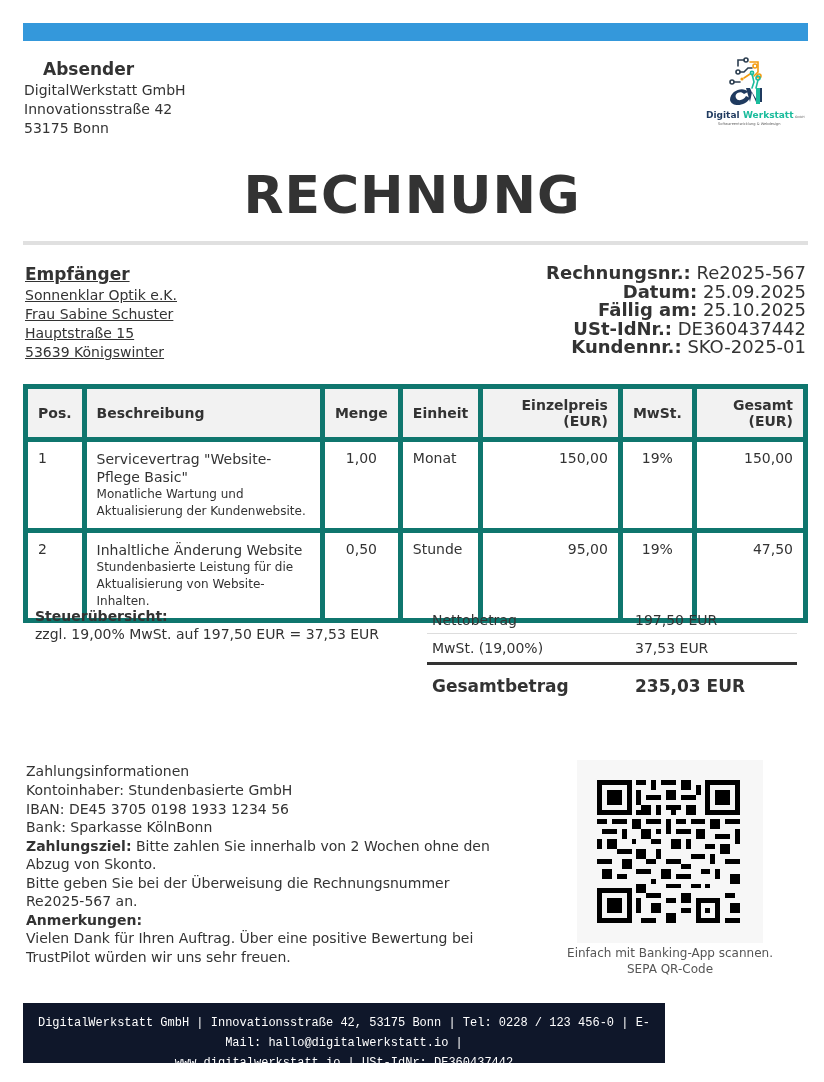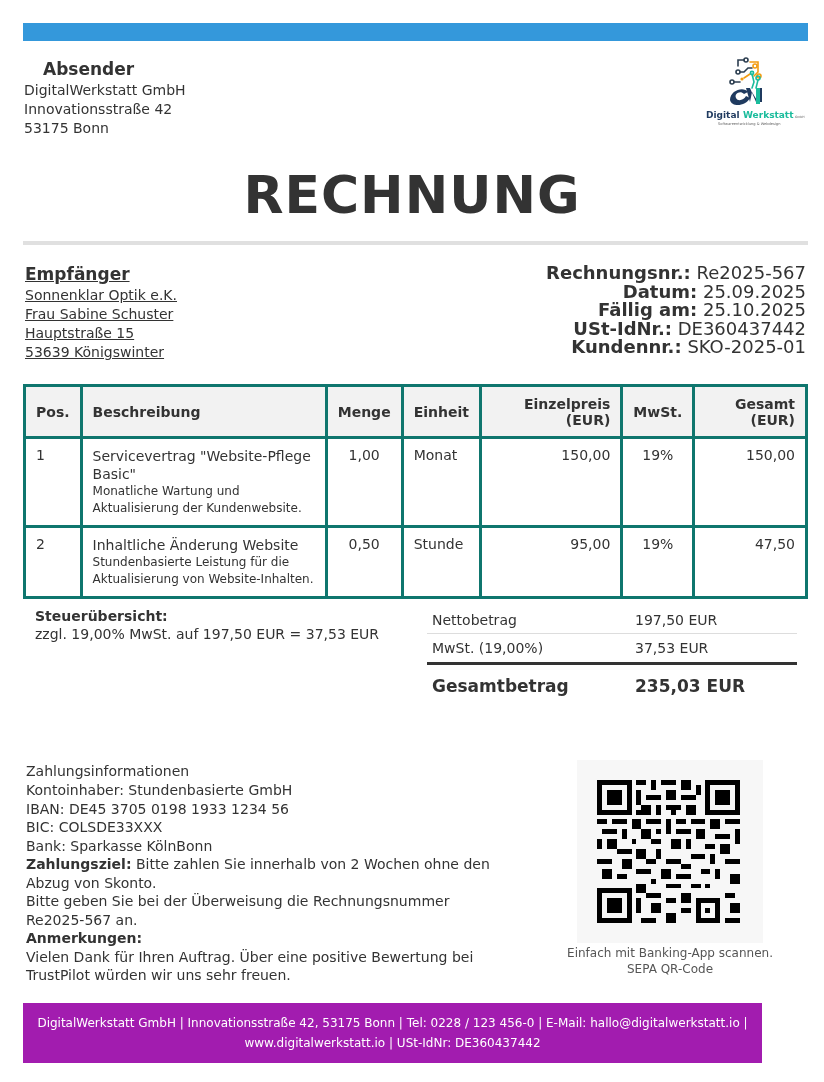--- a/index.html
+++ b/index.html
@@ -9,38 +9,38 @@
   .sender { position: absolute; left: 24px; top: 59px; line-height: 19px; font-size: 14px; }
   .sender h3 { font-size: 17px; font-weight: bold; line-height: 20px; margin-bottom: 2px; margin-left: 19px; }
   .logo { position: absolute; left: 700px; top: 52px; width: 110px; height: 80px; }
   .title { position: absolute; left: 0; width: 824px; top: 165px; text-align: center; font-size: 52px; font-weight: bold; letter-spacing: 1px; color: #333; }
   .divider { position: absolute; left: 23px; top: 241px; width: 785px; height: 4px; background: #e0e0e0; }
   .recipient { position: absolute; left: 25px; top: 264px; line-height: 19px; font-size: 14px; text-decoration: underline; }
   .recipient h3 { font-size: 17px; font-weight: bold; line-height: 20px; margin-bottom: 2px; }
   .meta { position: absolute; right: 18px; top: 264px; text-align: right; line-height: 18.5px; font-size: 18px; }
   .meta b { font-weight: bold; }
   table.items { position: absolute; left: 23px; top: 384px; width: 785px; border-collapse: collapse; font-size: 14px; }
-  table.items th, table.items td { border: 3px solid #0f766e; padding: 8px 10px; vertical-align: top; }
+  table.items th, table.items td { border: 5px solid #0f766e; padding: 8px 10px; vertical-align: top; }
   table.items th { background: #f2f2f2; font-weight: bold; vertical-align: middle; height: 52px; }
   table.items td.r, table.items th.r { text-align: right; }
   table.items td.c { text-align: center; }
   .desc-main { font-size: 14px; line-height: 18px; }
   .desc-sub { font-size: 12px; line-height: 17px; color: #333; }
   .tax { position: absolute; left: 35px; top: 607px; font-size: 14px; line-height: 18px; }
   .tax b { font-weight: bold; }
   .totals { position: absolute; left: 427px; top: 606px; width: 370px; font-size: 14px; }
   .totals .row { display: flex; height: 28px; align-items: center; border-bottom: 1px solid #dddddd; padding-left: 5px; }
   .totals .row .lbl { width: 203px; }
   .totals .row.grand { border-bottom: none; border-top: 3px solid #333333; height: 44px; font-size: 17px; font-weight: bold; }
   .pay { position: absolute; left: 26px; top: 761px; width: 470px; font-size: 14px; line-height: 18.5px; }
   .pay h3 { font-size: 14px; font-weight: normal; line-height: 20px; }
   .qr-box { position: absolute; left: 577px; top: 760px; width: 186px; height: 183px; background: #f7f7f7; }
   .qr { position: absolute; left: 20px; top: 20px; width: 143px; height: 143px; }
   .qr-caption { position: absolute; left: 550px; width: 240px; top: 945px; text-align: center; font-size: 12px; line-height: 16px; color: #555; }
-  .footer { position: absolute; left: 23px; top: 1003px; width: 739px; height: 60px; background: #a21caf; color: #ffffff; text-align: center; font-size: 12px; line-height: 20px; padding: 10px 10px; }
+  .footer { position: absolute; left: 23px; top: 1003px; width: 642px; height: 60px; background: #0f172a; color: #ffffff; text-align: center; font-size: 12px; line-height: 20px; padding: 10px 10px; font-family: Liberation Mono, monospace; }
 </style>
 </head>
 <body>
 
 <div class="topbar"></div>
 
 <div class="sender">
   <h3>Absender</h3>
   <div>DigitalWerkstatt GmbH</div>
   <div>Innovationsstraße 42</div>
@@ -162,21 +162,20 @@
   <div class="row grand">
     <span class="lbl">Gesamtbetrag</span>
     <span>235,03 EUR</span>
   </div>
 </div>
 
 <div class="pay">
   <h3>Zahlungsinformationen</h3>
   <div>Kontoinhaber: Stundenbasierte GmbH</div>
   <div>IBAN: DE45 3705 0198 1933 1234 56</div>
-  <div>BIC: COLSDE33XXX</div>
   <div>Bank: Sparkasse KölnBonn</div>
   <div><b>Zahlungsziel:</b><span> Bitte zahlen Sie innerhalb von 2 Wochen ohne den Abzug von Skonto.</span></div>
   <div>Bitte geben Sie bei der Überweisung die Rechnungsnummer Re2025-567 an.</div>
   <b>Anmerkungen:</b>
   <div>Vielen Dank für Ihren Auftrag. Über eine positive Bewertung bei TrustPilot würden wir uns sehr freuen.</div>
 </div>
 
 <div class="qr-box">
   <svg class="qr" viewBox="0 0 29 29" shape-rendering="crispEdges">
     <rect width="29" height="29" fill="#f7f7f7"></rect>

